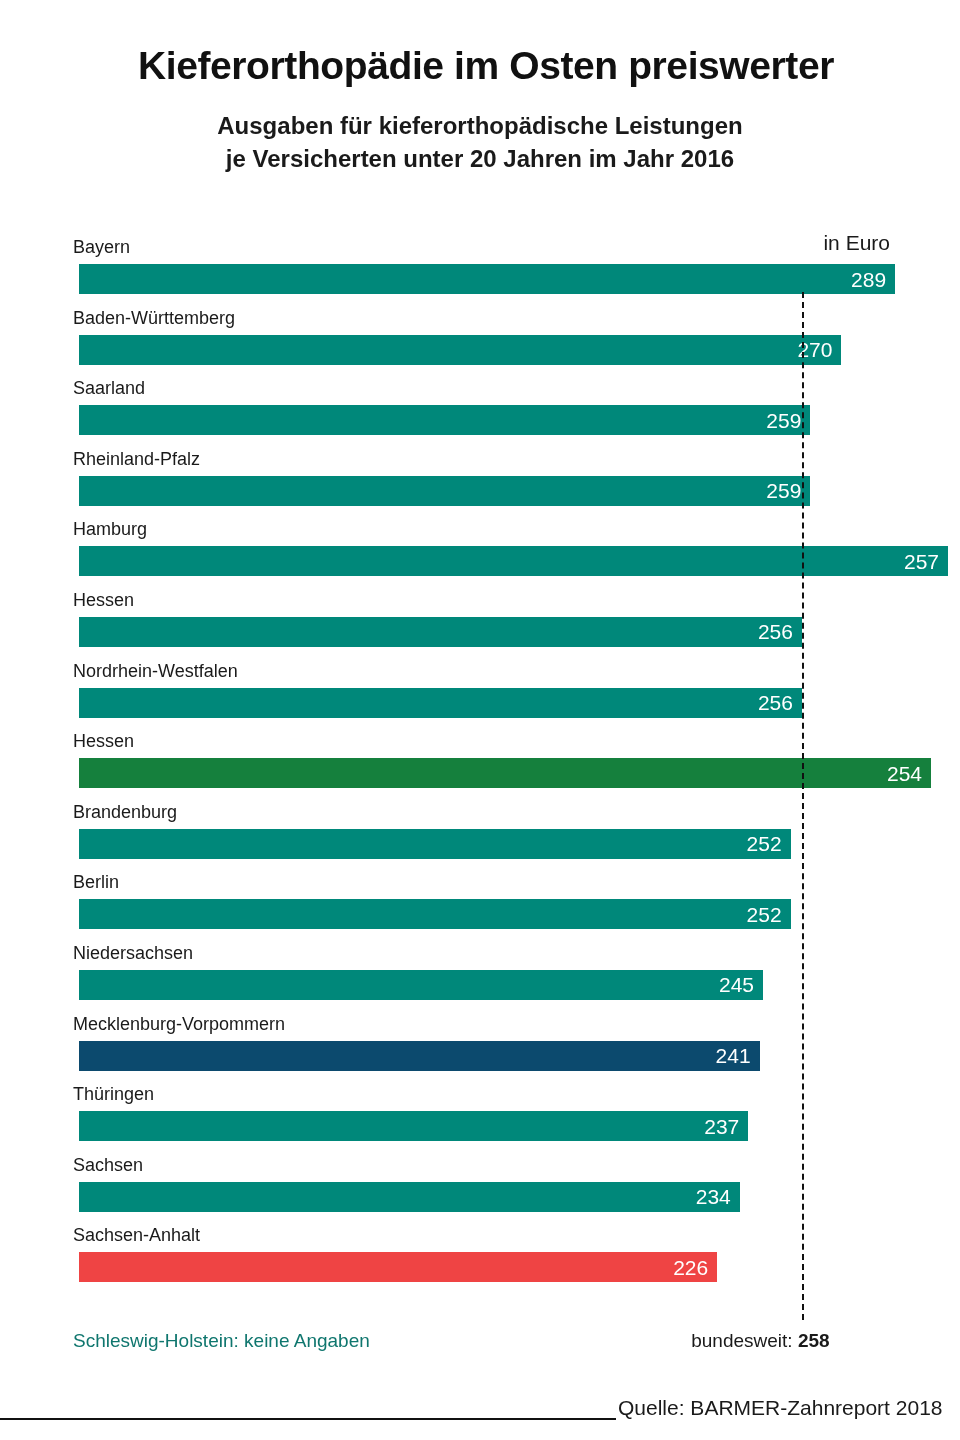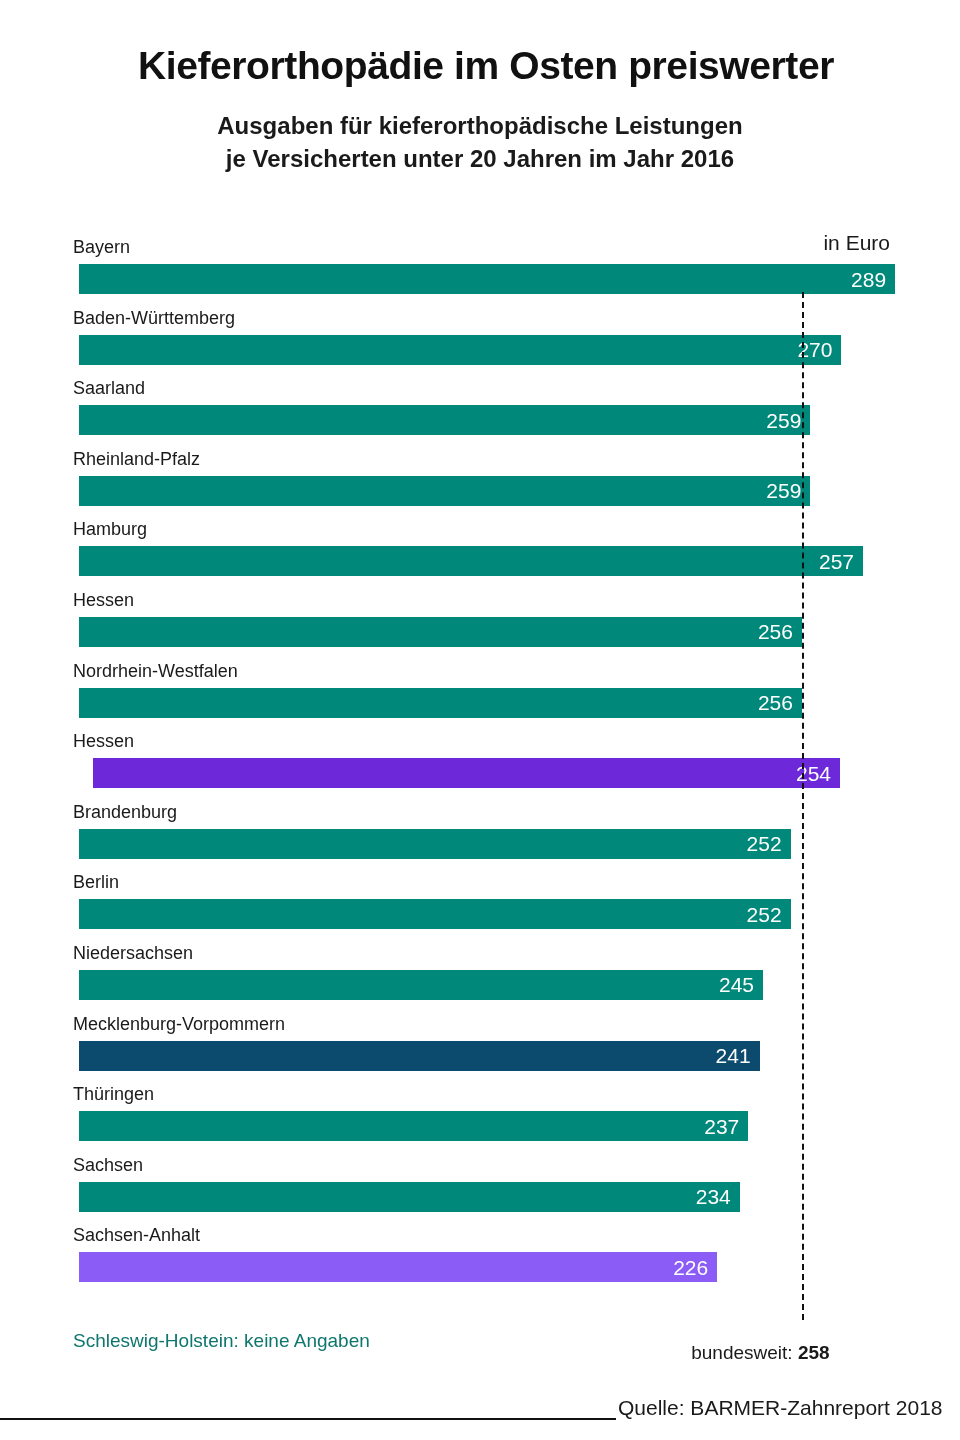--- a/index.html
+++ b/index.html
@@ -115,21 +115,20 @@
     color: #0f766e;
     white-space: nowrap;
   }
   .note-avg {
     position: absolute;
     top: 1330px;
     font-size: 19px;
     color: #1a1a1a;
     white-space: nowrap;
     transform: translateX(-100%);
-    margin-top: 12px;
   }
   .note-avg b { font-weight: bold; }
 
   .rule {
     position: absolute;
     left: 0;
     top: 1418px;
     width: 616px;
     height: 0;
     border-top: 2px solid #111111;
@@ -177,39 +176,39 @@
           </div>
         </div>
         <div class="row">
           <div class="row-label">Rheinland-Pfalz</div>
           <div class="bar" style="width: 731.416px; background: rgb(0, 136, 122);">
             <span class="bar-value">259</span>
           </div>
         </div>
         <div class="row">
           <div class="row-label">Hamburg</div>
-          <div class="bar" style="width: 784px; background: rgb(0, 136, 122);">
+          <div class="bar" style="width: 869px; background: rgb(0, 136, 122);">
             <span class="bar-value">257</span>
           </div>
         </div>
         <div class="row">
           <div class="row-label">Hessen</div>
           <div class="bar" style="width: 722.944px; background: rgb(0, 136, 122);">
             <span class="bar-value">256</span>
           </div>
         </div>
         <div class="row">
           <div class="row-label">Nordrhein-Westfalen</div>
           <div class="bar" style="width: 722.944px; background: rgb(0, 136, 122);">
             <span class="bar-value">256</span>
           </div>
         </div>
         <div class="row">
           <div class="row-label">Hessen</div>
-          <div class="bar" style="width: 747px; background: #6d28d9; margin-left: 14px;">
+          <div class="bar" style="width: 852px; background: #15803d;">
             <span class="bar-value">254</span>
           </div>
         </div>
         <div class="row">
           <div class="row-label">Brandenburg</div>
           <div class="bar" style="width: 711.648px; background: rgb(0, 136, 122);">
             <span class="bar-value">252</span>
           </div>
         </div>
         <div class="row">
@@ -237,21 +236,21 @@
           </div>
         </div>
         <div class="row">
           <div class="row-label">Sachsen</div>
           <div class="bar" style="width: 660.816px; background: rgb(0, 136, 122);">
             <span class="bar-value">234</span>
           </div>
         </div>
         <div class="row">
           <div class="row-label">Sachsen-Anhalt</div>
-          <div class="bar" style="width: 638.224px; background: #8b5cf6;">
+          <div class="bar" style="width: 638.224px; background: #ef4444;">
             <span class="bar-value">226</span>
           </div>
         </div>
       </div>
     <div class="avg-line" id="avg-line" style="left: 801.592px;"></div>
   </div>
 </div>
 
 <div class="note-left">Schleswig-Holstein: keine Angaben</div>
 

